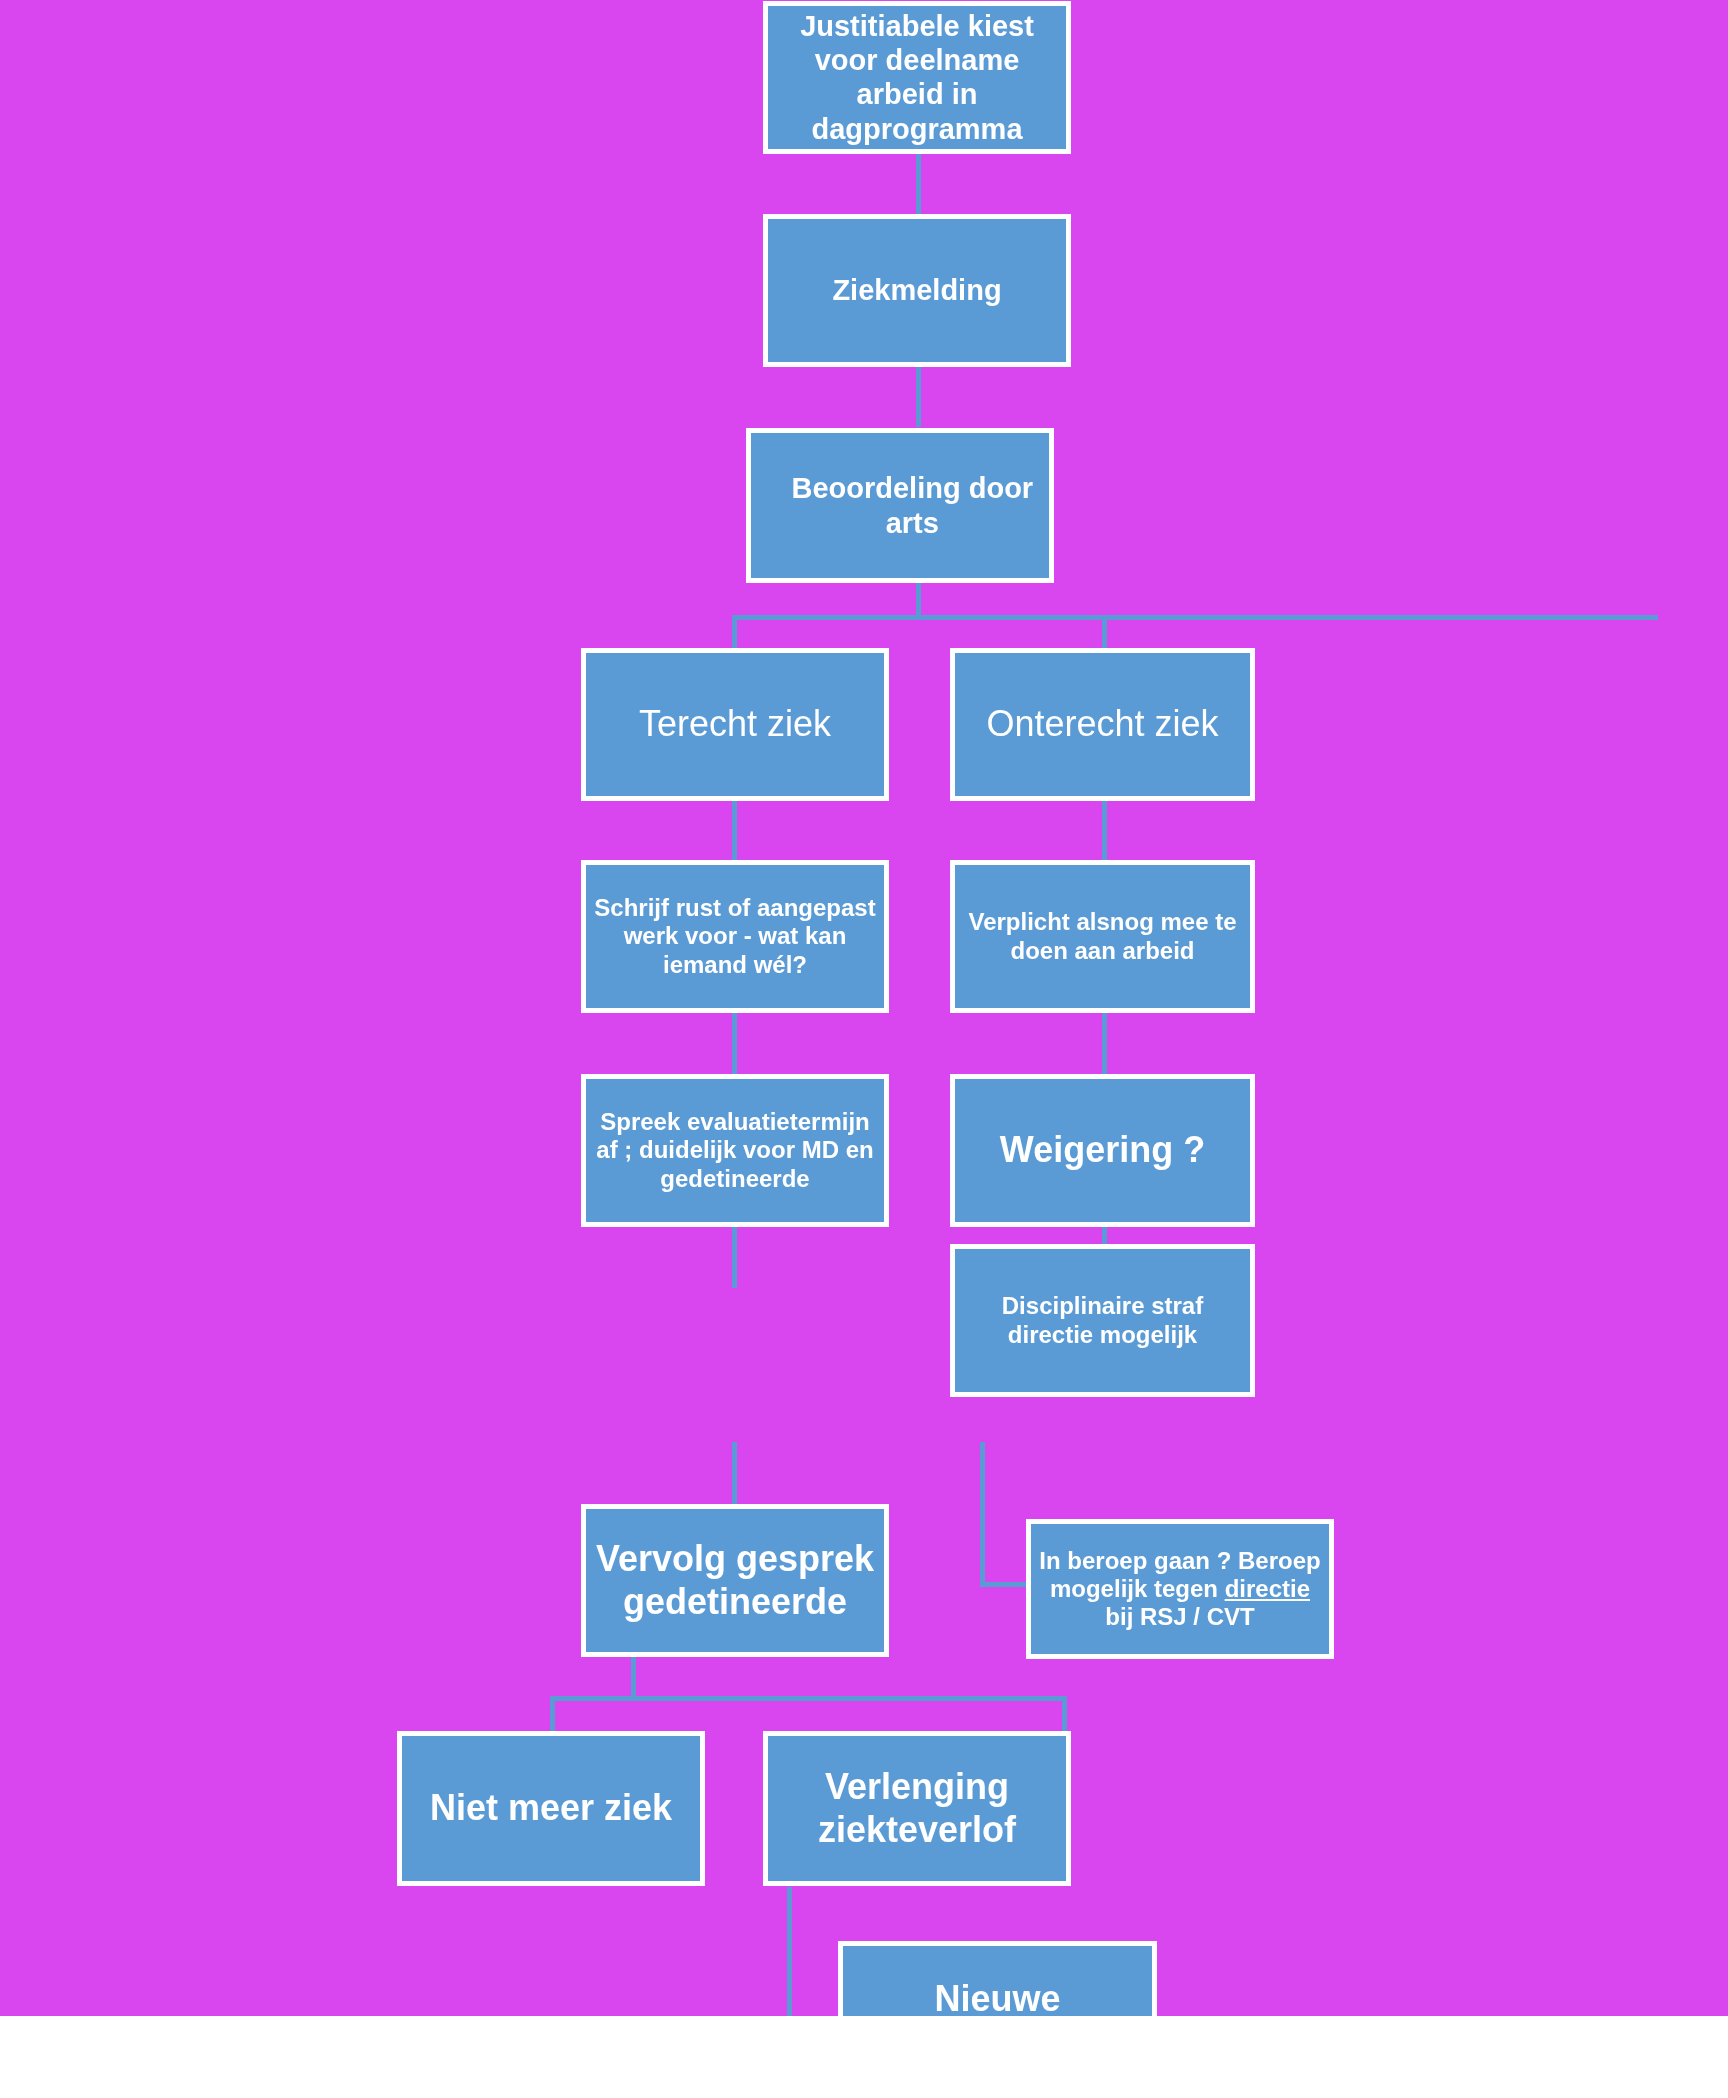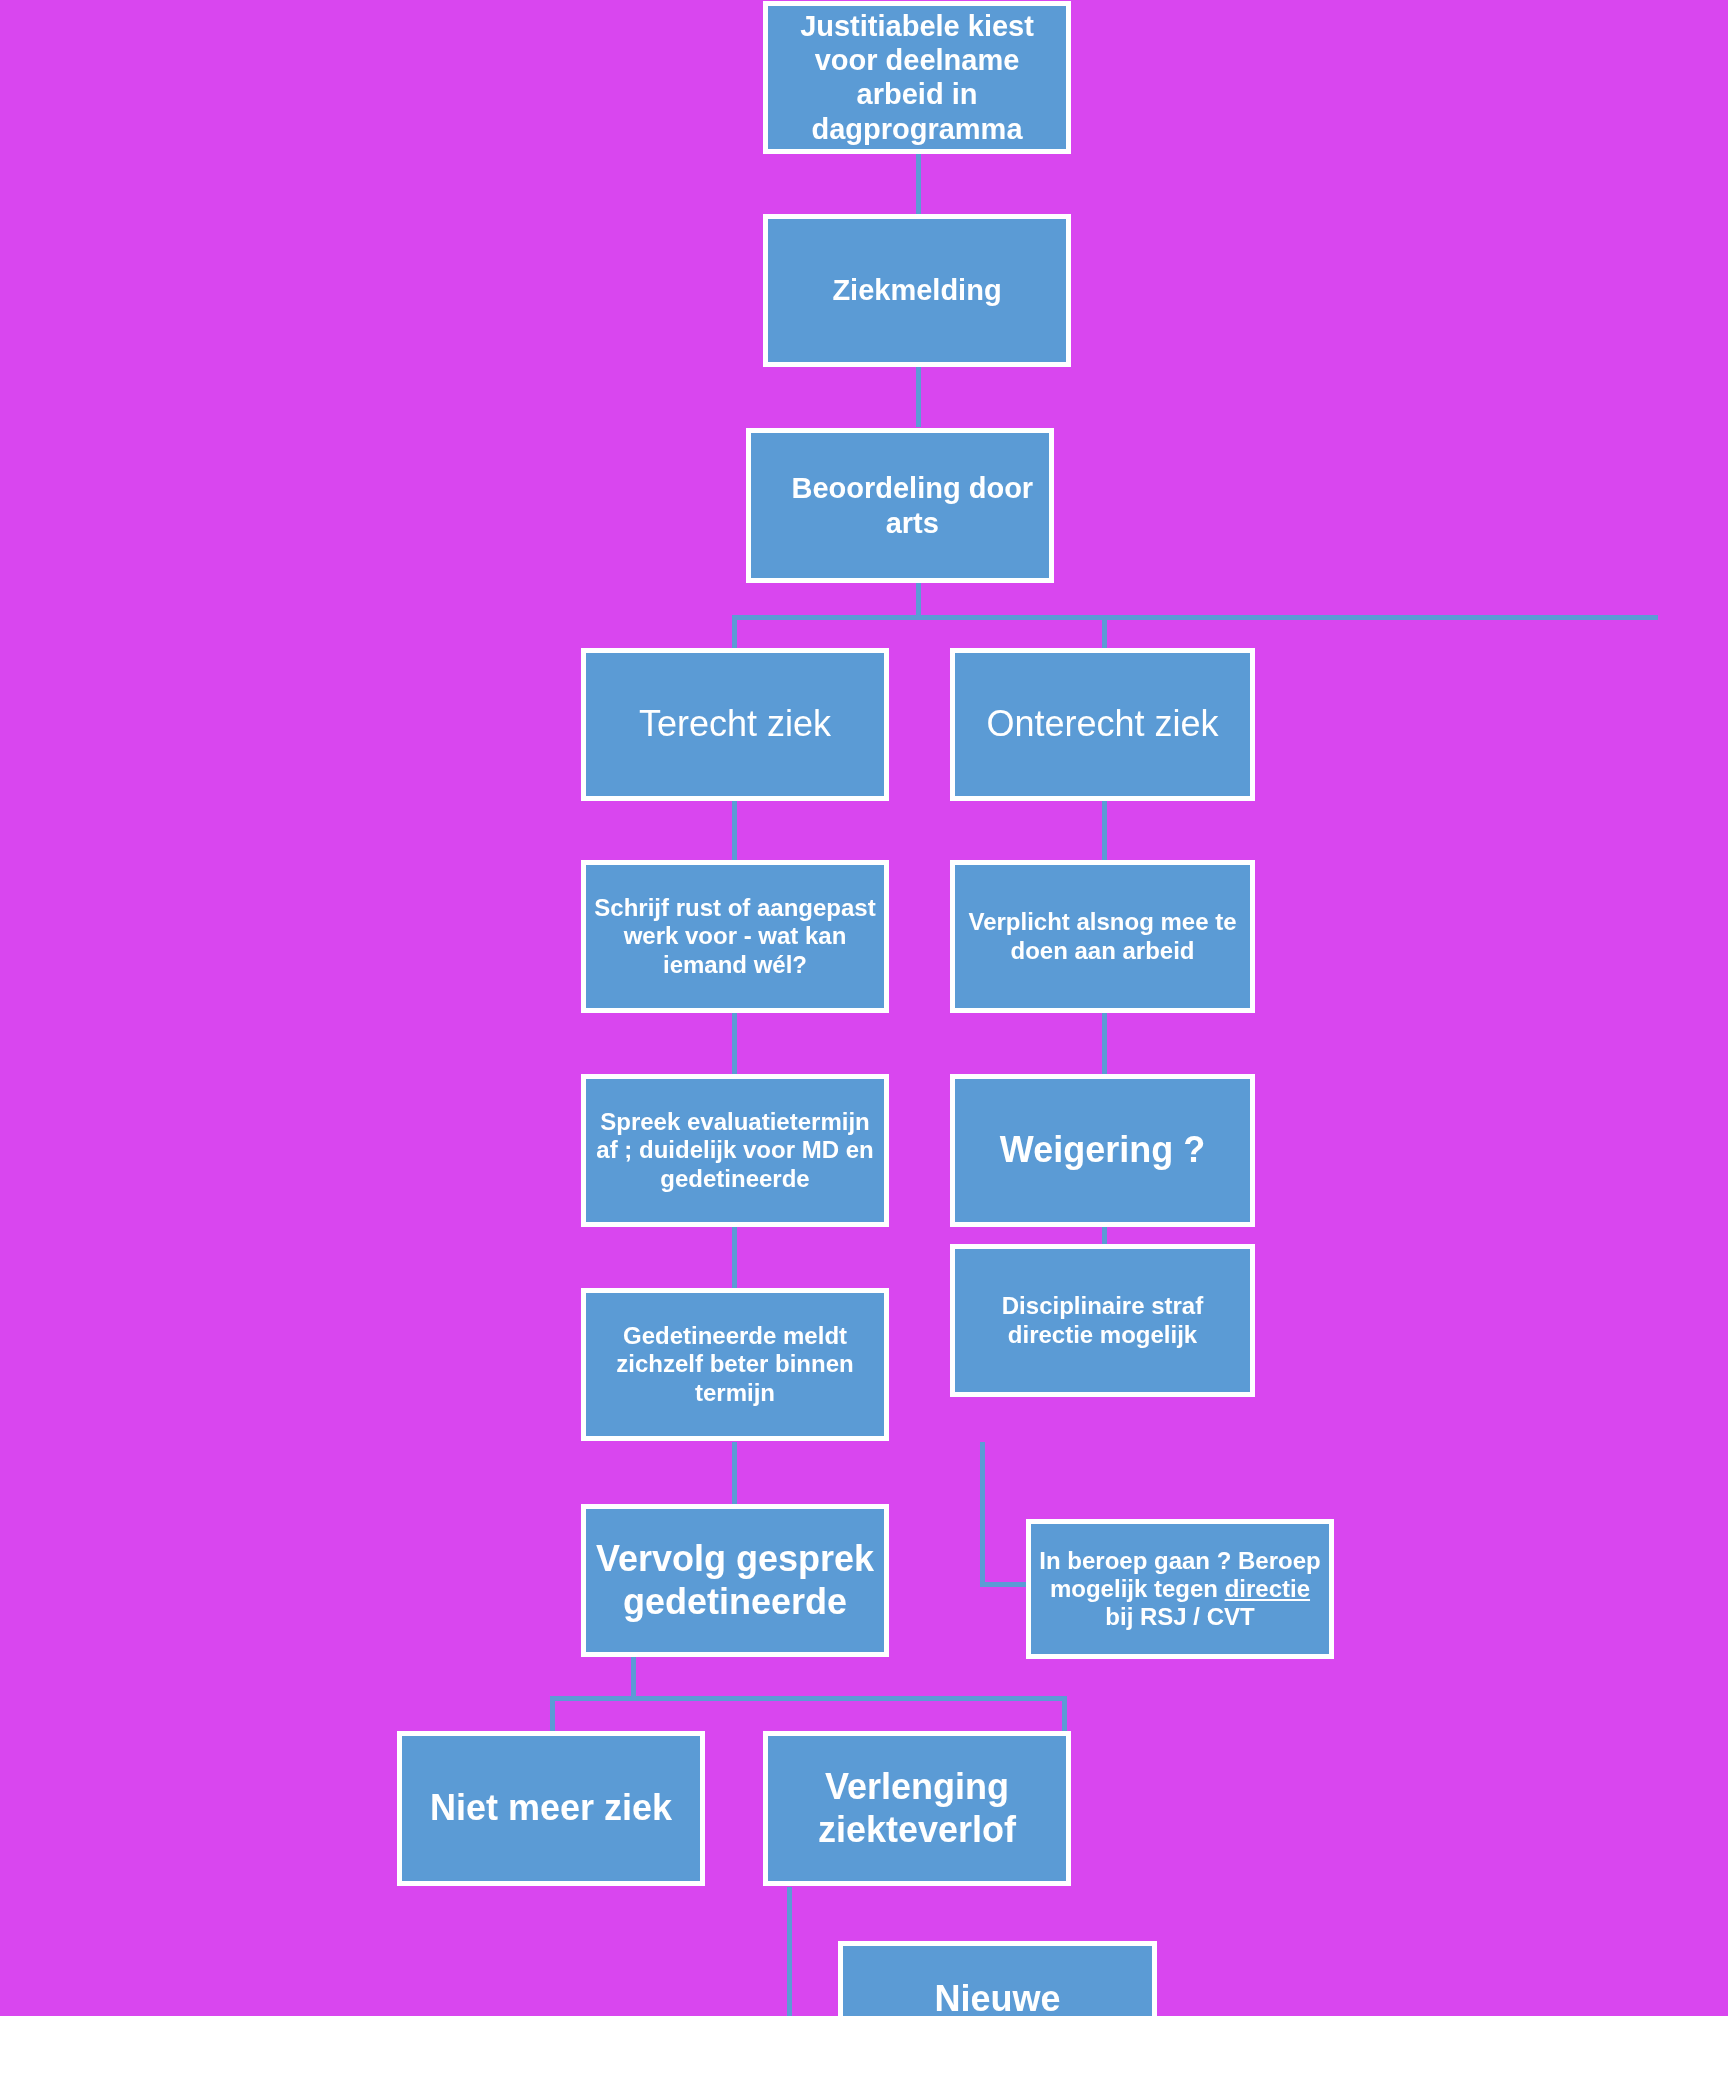--- a/index.html
+++ b/index.html
@@ -119,23 +119,20 @@
   </div>
 
   <div class="node bold f29" style="left:581px; top:1074px; width:308px; height:153px;">
     <span class="label">Spreek evaluatietermijn af ; duidelijk voor MD en gedetineerde</span>
   </div>
 
   <div class="node bold f30" style="left:950px; top:1074px; width:305px; height:153px;">
     <span class="label">Weigering ?</span>
   </div>
 
-  <div class="node bold f29" style="left:581px; top:1288px; width:308px; height:153px;">
-    <span class="label">Gedetineerde meldt zichzelf beter binnen termijn</span>
-  </div>
 
   <div class="node bold f29" style="left:950px; top:1244px; width:305px; height:153px;">
     <span class="label">Disciplinaire straf directie mogelijk</span>
   </div>
 
   <div class="node bold f30" style="left:581px; top:1504px; width:308px; height:153px;">
     <span class="label">Vervolg gesprek gedetineerde</span>
   </div>
 
   <div class="node bold f29" style="left:1026px; top:1519px; width:308px; height:140px;">

